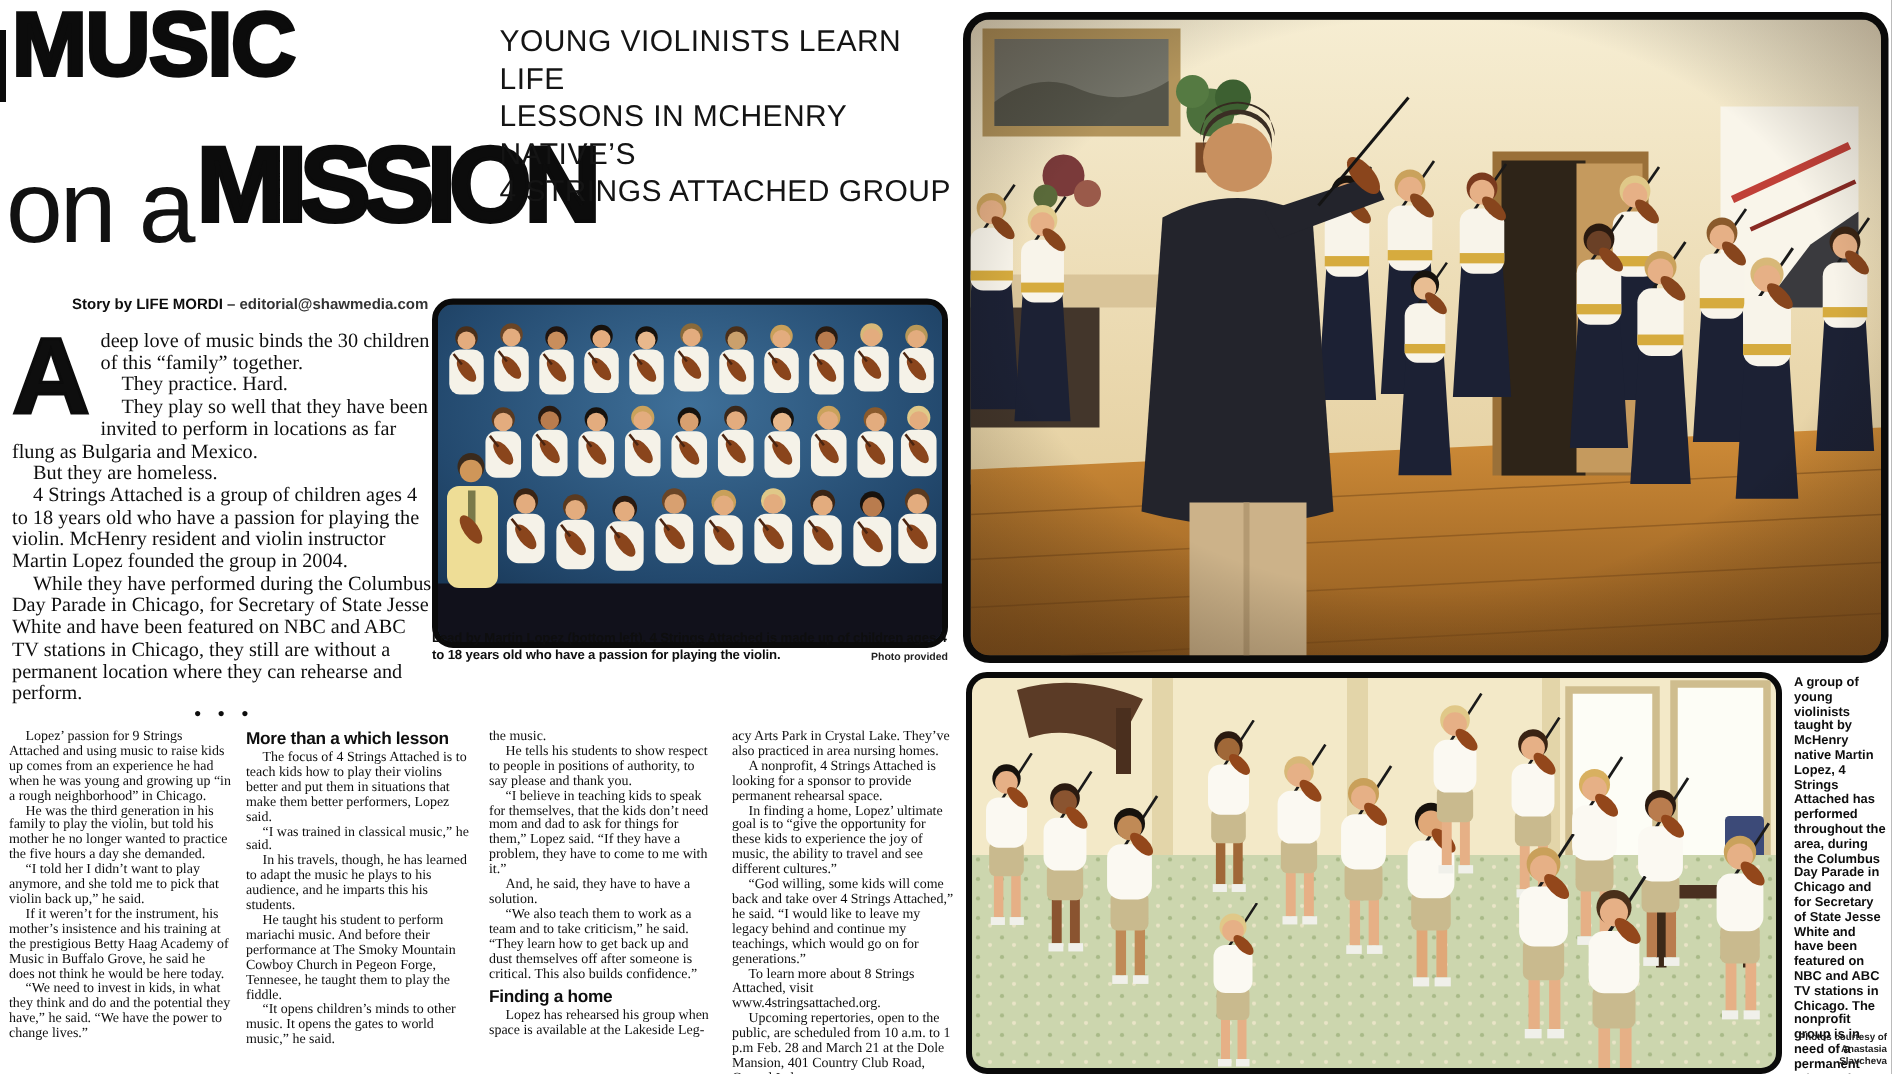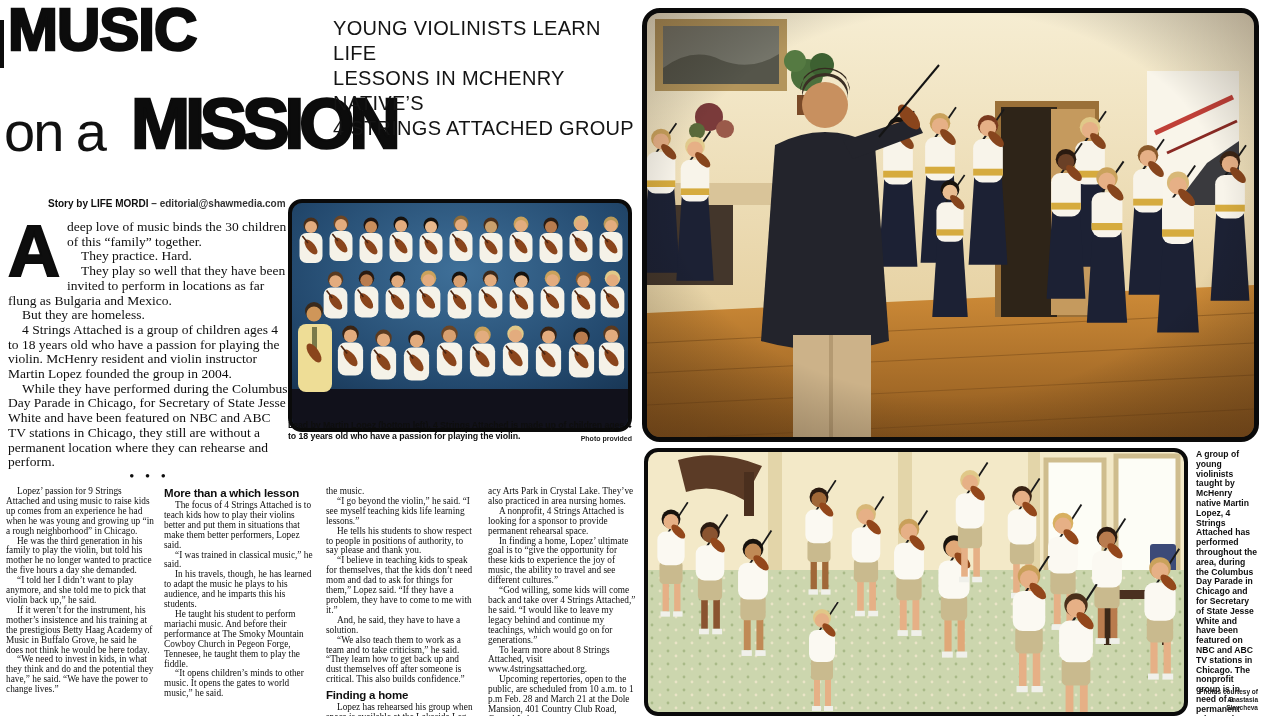--- a/index.html
+++ b/index.html
@@ -5,21 +5,21 @@
   html,body{margin:0;padding:0;background:#888;}
   #page{position:relative;width:1261px;height:716px;background:#ffffff;overflow:hidden;
         font-family:"Liberation Serif",serif;color:#0e0e0e;}
   .abs{position:absolute;}
 
   
   .hl-heavy{font-family:"Liberation Sans",sans-serif;font-weight:700;color:#0c0c0c;
             -webkit-text-stroke:2.5px #0c0c0c;line-height:1;white-space:nowrap;}
   #hl-music{left:8px;top:0px;font-size:60px;letter-spacing:-1px;}
   #hl-ona{left:4px;top:104px;font-family:"Liberation Sans",sans-serif;font-weight:400;
-          font-size:56px;line-height:1;letter-spacing:-2px;color:#111;}
+          font-size:68px;line-height:1;letter-spacing:-2px;color:#111;}
   #hl-mission{left:131px;top:88px;font-size:71px;letter-spacing:-5px;}
   #subtitle{left:333px;top:16px;width:305px;font-family:"Liberation Sans",sans-serif;
             font-weight:400;font-size:20px;line-height:25px;letter-spacing:.3px;color:#141414;}
   #subtitle p{margin:0;}
   #byline{left:48px;top:198px;font-family:"Liberation Sans",sans-serif;font-size:10px;}
   #byline .b1{font-weight:700;}
   #byline .b2{font-weight:700;font-size:10px;color:#333;}
   #edge-mark{left:0;top:20px;width:4px;height:48px;background:#0c0c0c;}
 
   
@@ -105,21 +105,20 @@
         <p>The focus of 4 Strings Attached is to teach kids how to play their violins better and put them in situations that make them better performers, Lopez said.</p>
         <p>“I was trained in classical music,” he said.</p>
         <p>In his travels, though, he has learned to adapt the music he plays to his audience, and he imparts this his students.</p>
         <p>He taught his student to perform mariachi music. And before their performance at The Smoky Mountain Cowboy Church in Pegeon Forge, Tennesee, he taught them to play the fiddle.</p>
         <p>“It opens children’s minds to other music. It opens the gates to world music,” he said.</p>
       </div>
   </div>
   <div id="col3" class="abs col">
     <div class="cont">
         <p>the music.</p>
-        <p>“I go beyond the violin,” he said. “I see myself teaching kids life learning lessons.”</p>
         <p>He tells his students to show respect to people in positions of authority, to say please and thank you.</p>
         <p>“I believe in teaching kids to speak for themselves, that the kids don’t need mom and dad to ask for things for them,” Lopez said. “If they have a problem, they have to come to me with it.”</p>
         <p>And, he said, they have to have a solution.</p>
         <p>“We also teach them to work as a team and to take criticism,” he said. “They learn how to get back up and dust themselves off after someone is critical. This also builds confidence.”</p>
       </div>
     <div class="col-h mid">Finding a home</div>
     <div>
         <p>Lopez has rehearsed his group when space is available at the Lakeside Leg-</p>
       </div>
   </div>

